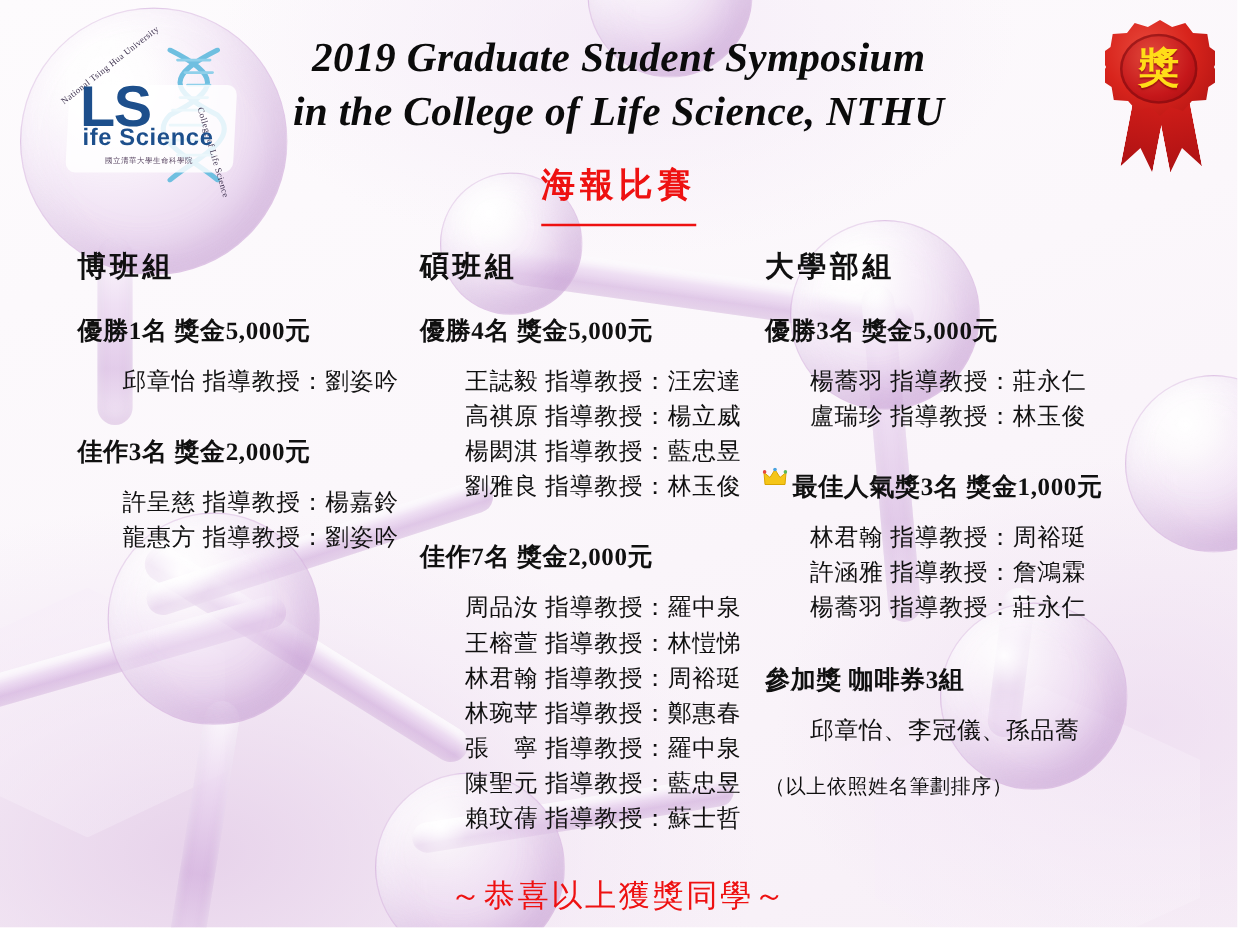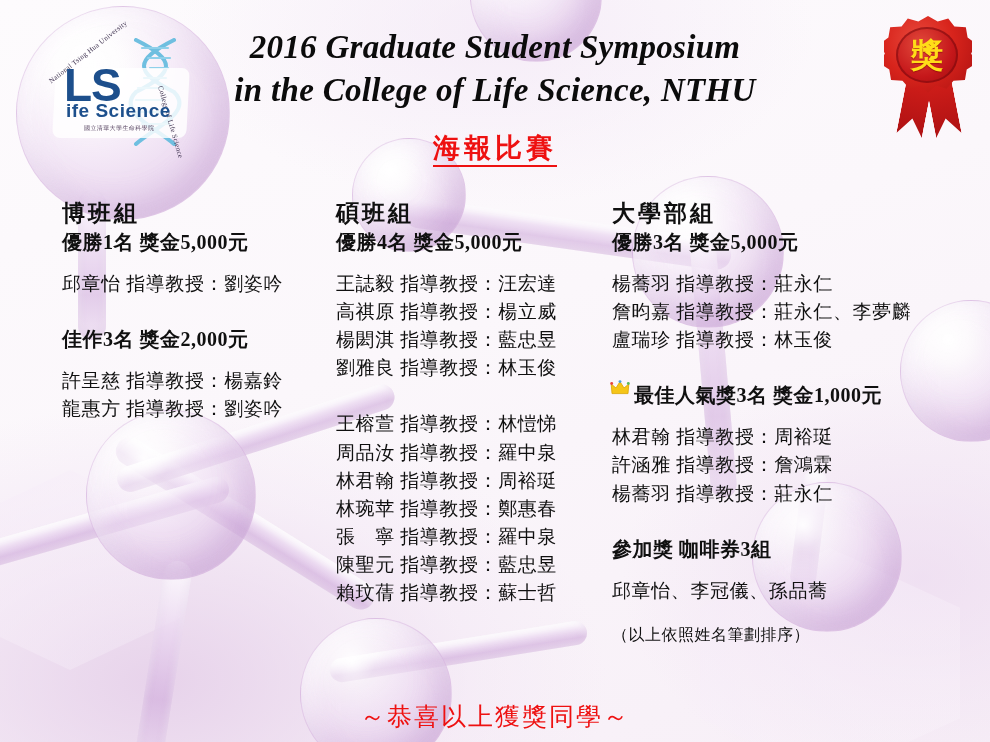--- a/index.html
+++ b/index.html
@@ -88,34 +88,34 @@
   .title-line{
     font-family:"Liberation Serif","DejaVu Serif",serif;
     font-style:italic;font-weight:bold;color:#0b0b0b;
     font-size:33px;line-height:1.30;letter-spacing:.3px;
   }
   #subtitle{
     position:absolute;left:0;top:130px;width:990px;text-align:center;
   }
   #subtitle span{
     color:#ee1111;font-size:27px;font-weight:bold;letter-spacing:4px;
-    border-bottom:2px solid #ee1111;padding-bottom:2px;
+    border-bottom:2px solid #ee1111;padding-bottom:16px;
   }
 
   
   .col{position:absolute;color:#101010;}
   #col1{left:62px;top:198px;width:270px;}
   #col2{left:336px;top:198px;width:272px;}
   #col3{left:612px;top:198px;width:370px;}
 
-  .grp-title{font-size:23px;font-weight:bold;letter-spacing:3px;}
+  .grp-title{font-size:23px;font-weight:bold;letter-spacing:3px;margin-bottom:22px;}
   .award{font-size:20px;font-weight:bold;letter-spacing:.5px;margin:0 0 14px 0;}
   .award-crown{position:relative;padding-left:22px;}
   .names{margin:0 0 20px 0;}
-  .name-row{font-size:19px;line-height:1.48;letter-spacing:.6px;white-space:nowrap;}
+  .name-row{font-size:19px;line-height:1.48;letter-spacing:.6px;white-space:nowrap;margin-left:36px;}
   .note{font-size:16px;letter-spacing:.5px;margin-top:0;}
   .sp-8{height:8px;}
 
   .crown{
     position:absolute;left:-2px;top:-2px;width:20px;height:16px;
   }
 
   #footer{
     position:absolute;left:0;top:700px;width:990px;text-align:center;
   }
@@ -180,21 +180,21 @@
   <div id="ribbon">
     <div class="tail l"></div>
     <div class="tail r"></div>
     <div class="rosette" style="clip-path:polygon(50% 0%,61% 7%,73% 3%,80% 13%,93% 14%,95% 27%,105% 35%,99% 47%,105% 59%,94% 67%,92% 80%,79% 81%,71% 91%,59% 87%,50% 96%,41% 87%,29% 91%,21% 81%,8% 80%,6% 67%,-5% 59%,1% 47%,-5% 35%,5% 27%,7% 14%,20% 13%,27% 3%,39% 7%);"></div>
     <div class="rosette-inner">
       <span class="rosette-char">獎</span>
     </div>
   </div>
 
   <div id="title">
-    <div class="title-line">2016 Graduate Student Symposium</div>
+    <div class="title-line">2019 Graduate Student Symposium</div>
     <div class="title-line">in the College of Life Science, NTHU</div>
   </div>
   <div id="subtitle">
     <span>海報比賽</span>
   </div>
 
   <div class="col" id="col1">
       <div class="grp-title">博班組</div>
       <div class="award">優勝1名  獎金5,000元</div>
       <div class="names">
@@ -210,36 +210,36 @@
   <div class="col" id="col2">
       <div class="grp-title">碩班組</div>
       <div class="award">優勝4名 獎金5,000元</div>
       <div class="names">
         <div class="name-row">王誌毅 指導教授：汪宏達</div>
         <div class="name-row">高祺原 指導教授：楊立威</div>
         <div class="name-row">楊閎淇 指導教授：藍忠昱</div>
         <div class="name-row">劉雅良 指導教授：林玉俊</div>
       </div>
       <div class="sp-8"></div>
-      <div class="names">
+      <div class="award">佳作7名 獎金2,000元</div>
+      <div class="names">
+        <div class="name-row">周品汝 指導教授：羅中泉</div>
         <div class="name-row">王榕萱 指導教授：林愷悌</div>
-        <div class="name-row">周品汝 指導教授：羅中泉</div>
         <div class="name-row">林君翰 指導教授：周裕珽</div>
         <div class="name-row">林琬苹 指導教授：鄭惠春</div>
         <div class="name-row">張　寧 指導教授：羅中泉</div>
         <div class="name-row">陳聖元 指導教授：藍忠昱</div>
         <div class="name-row">賴玟蒨 指導教授：蘇士哲</div>
       </div>
     </div>
   <div class="col" id="col3">
       <div class="grp-title">大學部組</div>
       <div class="award">優勝3名 獎金5,000元</div>
       <div class="names">
         <div class="name-row">楊蕎羽 指導教授：莊永仁</div>
-        <div class="name-row">詹昀嘉 指導教授：莊永仁、李夢麟</div>
         <div class="name-row">盧瑞珍 指導教授：林玉俊</div>
       </div>
       <div class="sp-8"></div>
       <div class="award award-crown"><svg class="crown" viewBox="0 0 24 20">
           <path d="M2 17 L1 5 L7 10 L12 2 L17 10 L23 5 L22 17 Z" fill="#f5c518" stroke="#d9a400" stroke-width="1"></path>
           <circle cx="1.6" cy="4.4" r="1.8" fill="#e8453c"></circle>
           <circle cx="12" cy="2" r="1.8" fill="#4aa3e0"></circle>
           <circle cx="22.4" cy="4.4" r="1.8" fill="#59b95b"></circle>
         </svg>最佳人氣獎3名 獎金1,000元</div>
       <div class="names">

